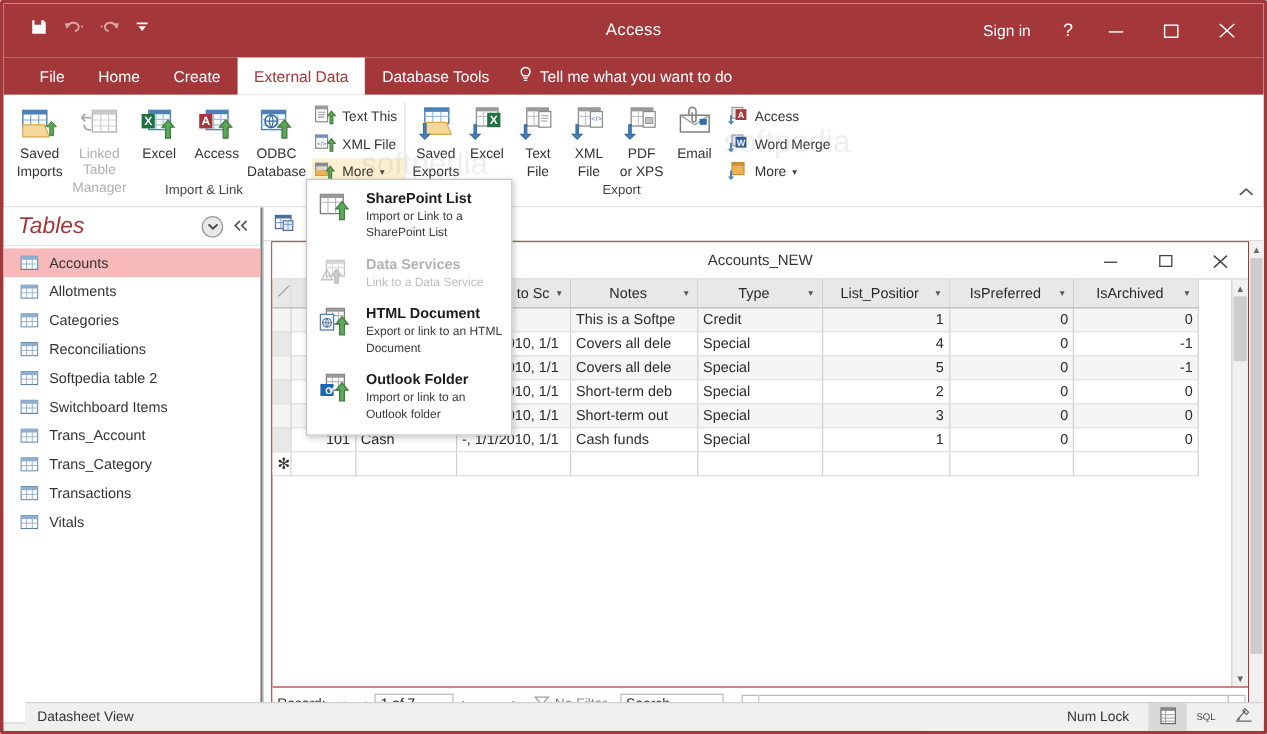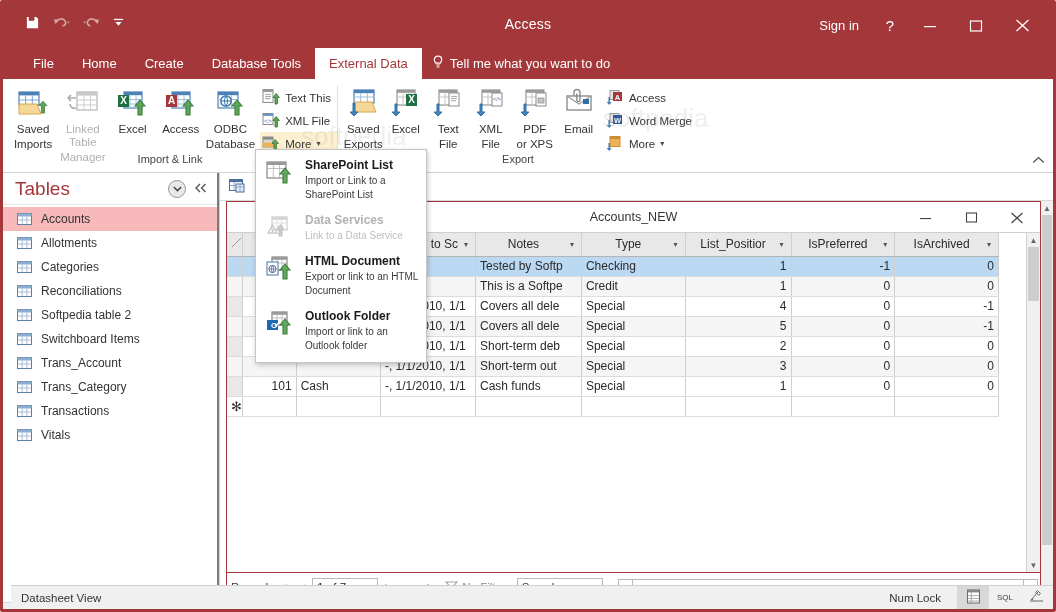--- a/index.html
+++ b/index.html
@@ -87,20 +87,21 @@
 
   
   .main { position:relative; height:auto; display:flex; background:#fff; }
   .navpane {
     width:216px; background:#fff; border-right:2px solid #7c7c7c;
     height:429px; position:relative;
   }
   .np-header {
     height:32px; display:flex; align-items:center; padding:0 6px 0 12px;
     border-bottom:1px solid #e6e6e6;
+    font-style:italic;
   }
   .np-title { font-size:19px; color:#a4373a; font-weight:400; flex:1; }
   .np-dd { width:18px; height:18px; border-radius:50%; background:#e8e8e8; border:1px solid #9a9a9a;
            display:flex; align-items:center; justify-content:center; cursor:pointer; margin-right:8px;}
   .np-collapse { font-size:13px; color:#555; cursor:pointer; margin-right:4px; }
   .np-list { padding-top:2px; }
   .np-item {
     height:24px; display:flex; align-items:center; gap:9px; padding-left:14px;
     font-size:12px; color:#333; cursor:pointer;
   }
@@ -188,21 +189,21 @@
   .outer-hscroll {
     position:relative; height:18px; background:#f0f0f0; display:flex; align-items:center;
     border-top:1px solid #d6d6d6;
   }
   .ohs-left, .ohs-right { width:16px; text-align:center; color:#555; font-size:10px; cursor:pointer;}
   .ohs-track { flex:1; height:14px; background:#f0f0f0; position:relative; }
   .ohs-thumb { position:absolute; left:6px; top:0; width:742px; height:14px; background:#cdcdcd; }
 
   
   .statusbar {
-    position:absolute; left:8px; right:0; bottom:0; height:24px; background:#f0f0f0;
+    position:absolute; left:18px; right:0; bottom:0; height:24px; background:#f0f0f0;
     border-top:1px solid #cfcfcf; display:flex; align-items:center; padding-left:10px;
     font-size:11.5px; color:#333;
   }
   .sb-right { margin-left:auto; display:flex; align-items:center; }
   .numlock { margin-right:16px; font-size:11.5px; color:#333;}
   .view-btn { width:32px; height:24px; display:flex; align-items:center; justify-content:center; cursor:pointer; color:#444;}
   .view-btn.active { background:#d8d8d8; }
 
   
   .menu {
@@ -276,22 +277,22 @@
             <path stroke="#fff" stroke-width="1.3" d="M1.5 1 L13.5 12 M13.5 1 L1.5 12"></path>
           </svg>
       </div>
     </div>
   </div>
 
   <div class="tabstrip">
     <div class="tab">File</div>
     <div class="tab">Home</div>
     <div class="tab">Create</div>
+    <div class="tab active">External Data</div>
     <div class="tab">Database Tools</div>
-    <div class="tab active">External Data</div>
     <div class="tellme">
       <span class="bulb">
         <svg width="12" height="15" viewBox="0 0 12 15">
             <path fill="none" stroke="#fff" stroke-width="1.2" d="M6 1.2c2.2 0 3.7 1.6 3.7 3.6 0 1.6-1.1 2.3-1.5 3.4H3.8C3.4 7.1 2.3 6.4 2.3 4.8 2.3 2.8 3.8 1.2 6 1.2z"></path>
             <path stroke="#fff" stroke-width="1.1" d="M4.2 10h3.6M4.6 12h2.8"></path>
           </svg>
       </span>
       <span>Tell me what you want to do</span>
     </div>
   </div>
@@ -766,31 +767,20 @@
                   </th>
                   <th>
                     <div class="hdr-in">
                         <span class="hdr-txt">IsArchived</span>
                         <span class="caret">▾</span>
                       </div>
                   </th>
                 </tr>
               </thead>
               <tbody>
-                <tr class="sel">
-                  <td class="selcol yellowcell"></td>
-                  <td class="numcell"></td>
-                  <td></td>
-                  <td></td>
-                  <td>Tested by Softp</td>
-                  <td>Checking</td>
-                  <td class="numcell">1</td>
-                  <td class="numcell">-1</td>
-                  <td class="numcell">0</td>
-                </tr>
                 <tr class="alt">
                   <td class="selcol"></td>
                   <td class="numcell"></td>
                   <td></td>
                   <td></td>
                   <td>This is a Softpe</td>
                   <td>Credit</td>
                   <td class="numcell">1</td>
                   <td class="numcell">0</td>
                   <td class="numcell">0</td>

